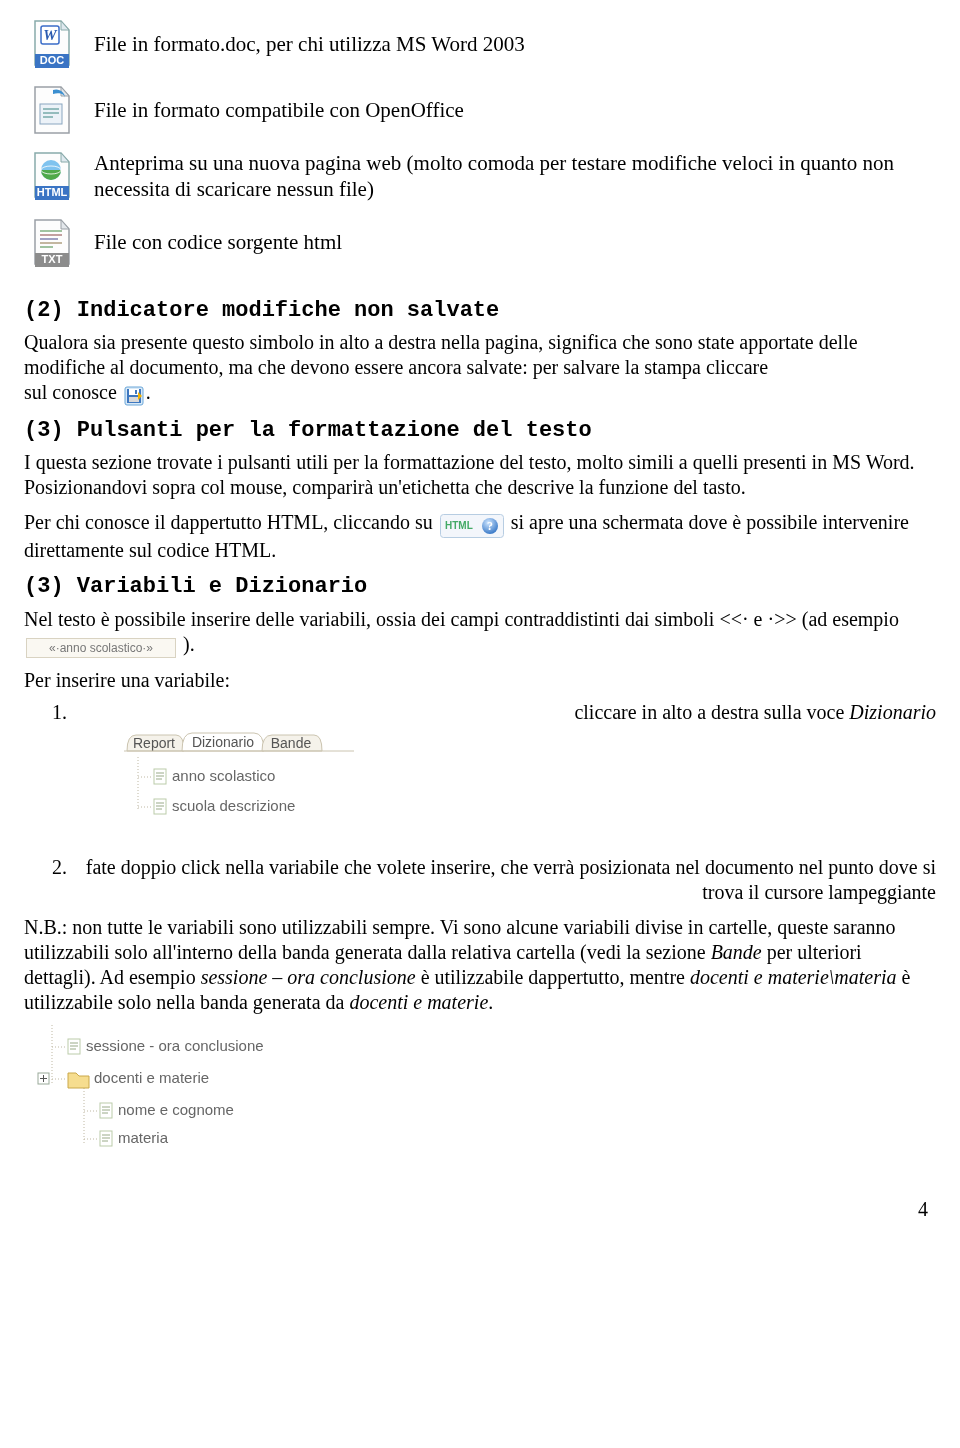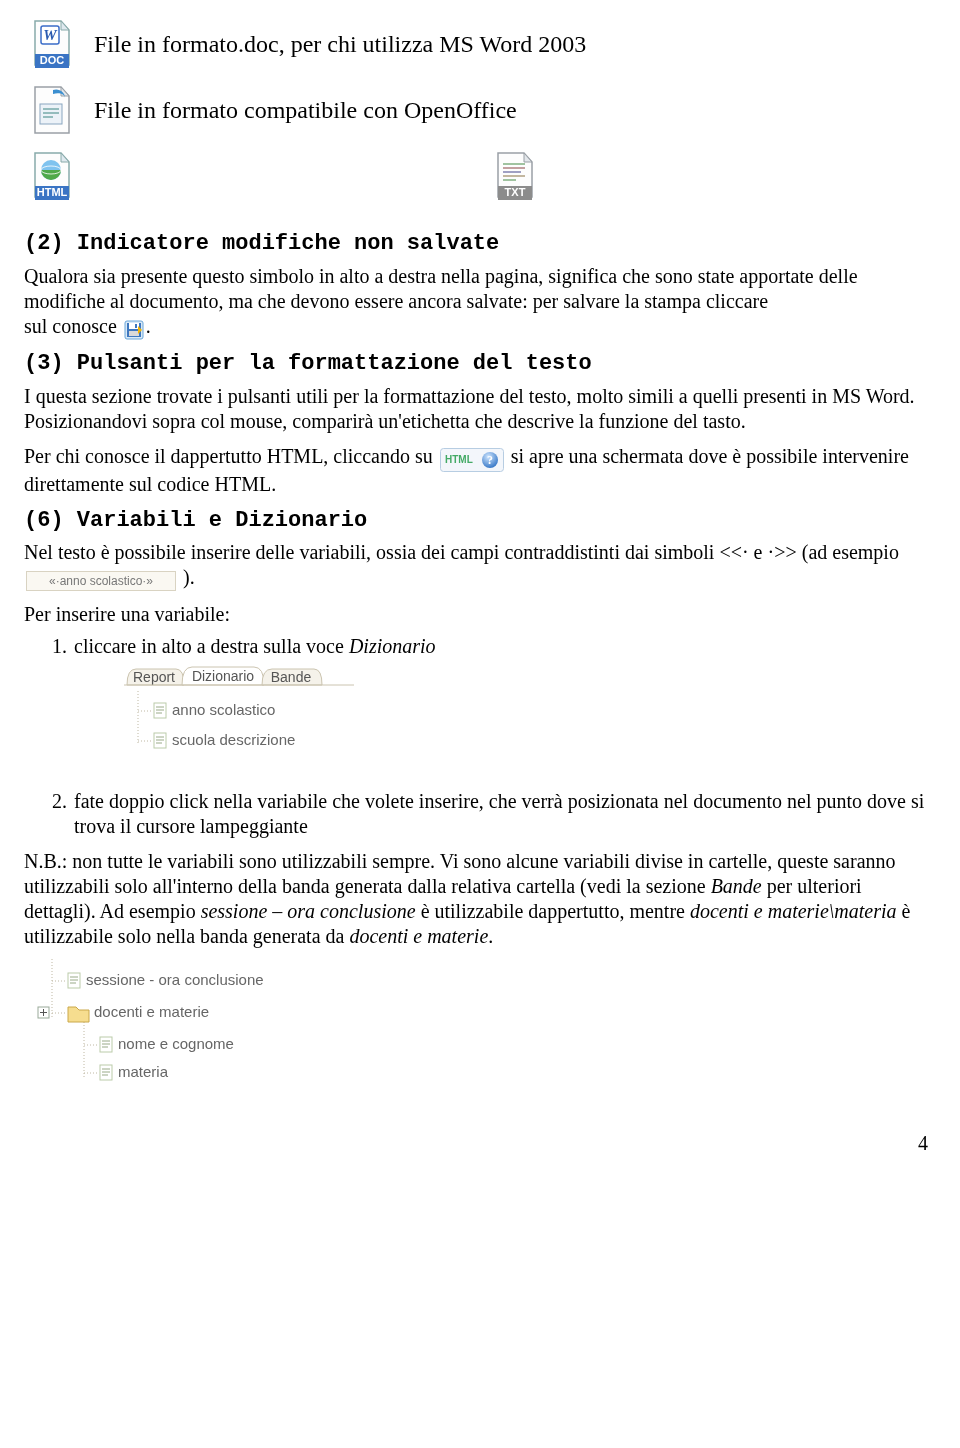--- a/index.html
+++ b/index.html
@@ -20,37 +20,38 @@
     row-gap: 14px;
     align-items: center;
     margin-bottom: 28px;
   }
   .icon-list .icon-cell {
     display:flex;
     align-items:center;
     justify-content:center;
   }
   .icon-list .desc {
-    font-size: 24px;
+    font-size: 21px;
   }
   h2.sec {
     font-family: Liberation Mono, monospace;
     font-weight: bold;
     font-size: 22px;
     margin: 4px 0 2px 0;
   }
   p { margin: 6px 0 10px 0; }
   .inline-img {
     display: inline-block;
     vertical-align: middle;
     margin: 0 2px;
   }
   ol.numlist {
     margin: 4px 0 10px 28px;
     padding-left: 20px;
+    text-align: right;
   }
   ol.numlist li { padding-left: 2px; margin-bottom: 6px; }
   .italic { font-style: italic; }
   .page-num {
     position: relative;
     text-align: right;
     font-size: 20px;
     margin-top: 42px;
     padding-right: 8px;
   }
@@ -106,34 +107,36 @@
     <svg class="file-icon" viewBox="0 0 46 52">
       <path d="M6 3 H32 L40 12 V47 H6 Z" fill="#fdfdfd" stroke="#8aa" stroke-width="1.5"></path>
       <path d="M32 3 L32 12 L40 12 Z" fill="#dfe9ef" stroke="#8aa" stroke-width="1"></path>
       <circle cx="22" cy="20" r="10" fill="#7fc3ef"></circle>
       <path d="M12 20 a10 10 0 0 0 20 0" fill="#4aa637" opacity="0.9"></path>
       <ellipse cx="22" cy="20" rx="10" ry="4" fill="none" stroke="#fff" stroke-width="0.8"></ellipse>
       <rect x="6" y="36" width="34" height="14" fill="#3a74c4"></rect>
       <text x="23" y="46" text-anchor="middle" class="label-band">HTML</text>
     </svg>
   </div>
+  <div class="desc">Anteprima su una nuova pagina web (molto comoda per testare modifiche veloci in quanto non necessita di scaricare nessun file)</div>
 
   <div class="icon-cell">
     <svg class="file-icon" viewBox="0 0 46 52">
       <path d="M6 3 H32 L40 12 V47 H6 Z" fill="#fdfdfd" stroke="#9aa0a6" stroke-width="1.5"></path>
       <path d="M32 3 L32 12 L40 12 Z" fill="#e3e7eb" stroke="#9aa0a6" stroke-width="1"></path>
       <line x1="11" y1="14" x2="33" y2="14" stroke="#7a7" stroke-width="1.4"></line>
       <line x1="11" y1="18" x2="33" y2="18" stroke="#a77" stroke-width="1.4"></line>
       <line x1="11" y1="22" x2="29" y2="22" stroke="#77a" stroke-width="1.4"></line>
       <line x1="11" y1="26" x2="33" y2="26" stroke="#a97" stroke-width="1.4"></line>
       <line x1="11" y1="30" x2="24" y2="30" stroke="#7a7" stroke-width="1.4"></line>
       <rect x="6" y="36" width="34" height="14" fill="#8c8c8c"></rect>
       <text x="23" y="46" text-anchor="middle" class="label-band">TXT</text>
     </svg>
   </div>
+  <div class="desc">File con codice sorgente html</div>
 </div>
 
 <h2 class="sec">(2) Indicatore modifiche non salvate</h2>
 <p>
   <span>Qualora sia presente questo simbolo in alto a destra nella pagina, significa che sono state apportate delle modifiche al documento, ma che devono essere ancora salvate: per salvare la stampa cliccare</span>
   <br>
   <span>sul conosce</span>
   <span class="inline-img">
     <svg class="save-ico" viewBox="0 0 20 20">
       <rect x="1" y="1" width="18" height="18" rx="2" fill="#d8e9f7" stroke="#6aa6d8"></rect>
@@ -160,21 +163,21 @@
           <stop offset="0%" stop-color="#cfe6ff"></stop>
           <stop offset="100%" stop-color="#3a7ac8"></stop>
         </radialGradient>
       </defs>
       <text x="50" y="16" text-anchor="middle" font-family="Georgia" font-weight="bold" font-size="12" fill="#fff">?</text>
     </svg>
   </span>
   <span>si apre una schermata dove è possibile intervenire direttamente sul codice HTML.</span>
 </p>
 
-<h2 class="sec">(6) Variabili e Dizionario</h2>
+<h2 class="sec">(3) Variabili e Dizionario</h2>
 <p>
   <span>Nel testo è possibile inserire delle variabili, ossia dei campi contraddistinti dai simboli &lt;&lt;· e ·&gt;&gt; (ad esempio</span>
   <span class="inline-img">
     <svg class="varbadge" viewBox="0 0 150 20">
       <rect x="0.5" y="0.5" width="149" height="19" fill="#faf8f2" stroke="#d9d3c2"></rect>
       <text x="75" y="14" text-anchor="middle" font-family="Arial" font-size="12" fill="#777">«·anno scolastico·»</text>
     </svg>
   </span>
   <span>).</span>
 </p>

